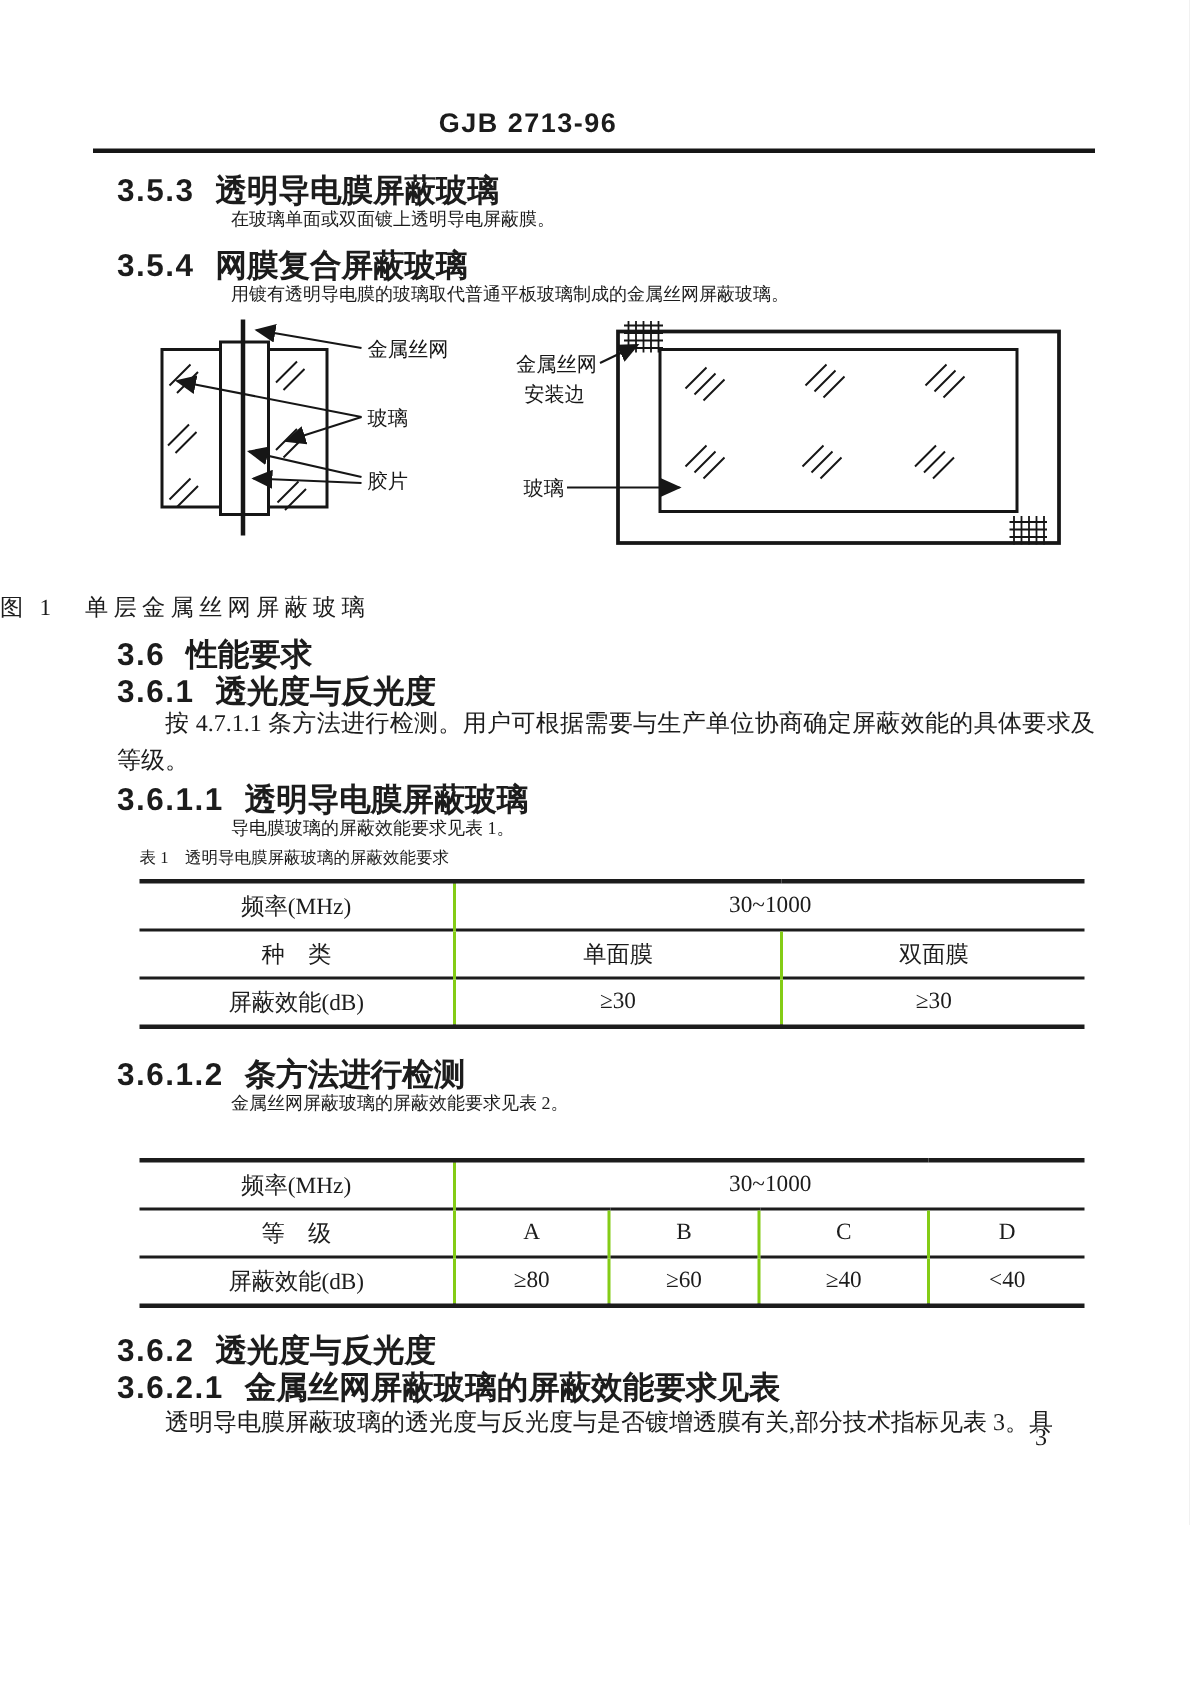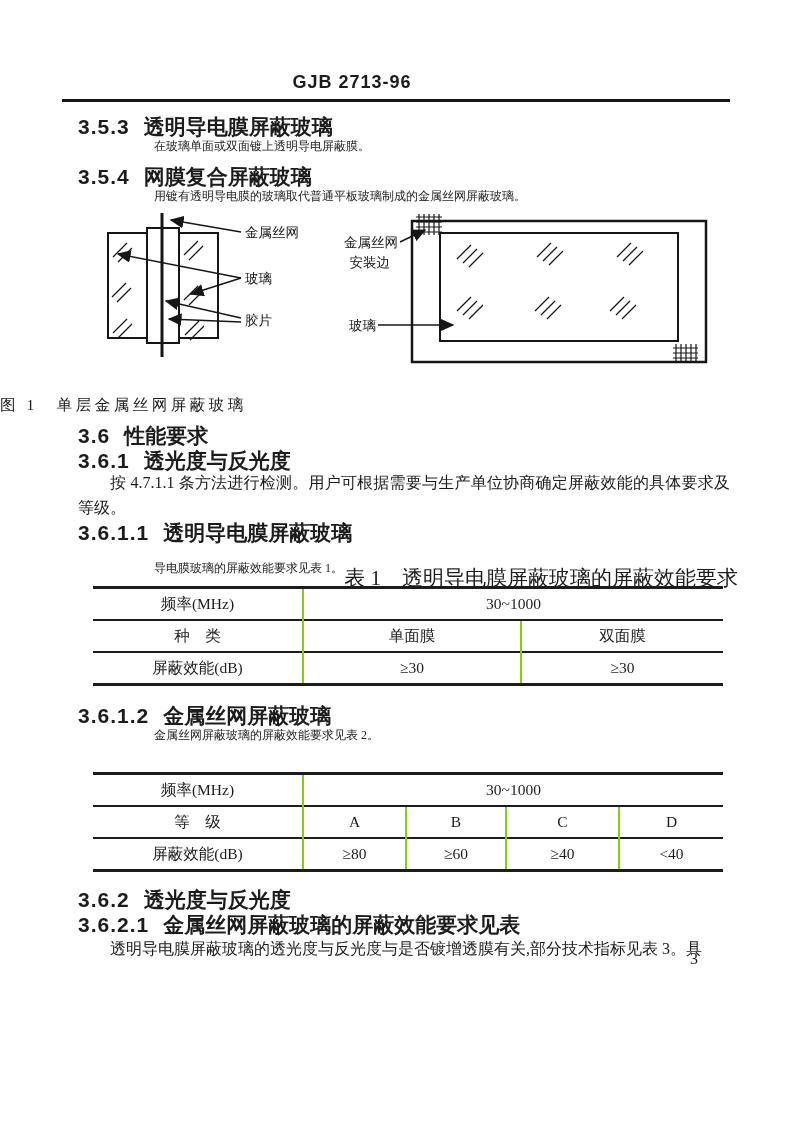--- a/index.html
+++ b/index.html
@@ -23,21 +23,21 @@
   }
   .heading .num { margin-right:14px; letter-spacing:1px; }
   .heading.strong .ttl { font-weight:700; }
   .body-line { left:110px; font-size:12px; white-space:nowrap;margin-left:44px; }
   .body-par  { left:78px;  width:652px; font-size:16px; line-height:25px;
                text-indent:2em; text-align:justify; }
   .fig-caption {
     top:395px; left:0; width:793px; text-align:left;
     font-size:15.5px; letter-spacing:3.5px;
   }
-  .tbl-title { left:108px; width:630px; text-align:right; font-size:21px; }
+  .tbl-title { left:93px; width:630px; text-align:left; font-size:11px; }
   .tblwrap { left:93px; width:630px; }
   table { width:100%; border-collapse:collapse; table-layout:fixed;
           border-top:3px solid #1c1c1c; border-bottom:3px solid #1c1c1c; }
   td { height:30px; text-align:center; vertical-align:middle;
        font-size:15.5px; padding:0; }
   td + td { border-left:2px solid #84cc16; }
   tr + tr td { border-top:2px solid #1c1c1c; }
   .page-num { top:950px; left:690px; font-size:16px; }
   svg text { font-size:13.5px; fill:#161616;
              font-family:"Liberation Serif","DejaVu Serif",serif; }
@@ -146,21 +146,21 @@
   </div>
 
   <div class="abs heading" style="top:447px">
     <span class="num">3.6.1</span><span class="ttl">透光度与反光度</span>
   </div>
   <div class="abs body-par" style="top:470px">按 4.7.1.1 条方法进行检测。用户可根据需要与生产单位协商确定屏蔽效能的具体要求及等级。</div>
 
   <div class="abs heading" style="top:519px">
     <span class="num">3.6.1.1</span><span class="ttl">透明导电膜屏蔽玻璃</span>
   </div>
-  <div class="abs body-line" style="top:560px">导电膜玻璃的屏蔽效能要求见表 1。</div>
+  <div class="abs body-line" style="top:544px">导电膜玻璃的屏蔽效能要求见表 1。</div>
 
   <div class="abs tbl-title" style="top:564px">表 1　透明导电膜屏蔽玻璃的屏蔽效能要求</div>
   <div class="abs tblwrap" style="top:586px">
     <table>
       <colgroup>
           <col style="width:210px">
           <col style="width:218px">
           <col style="width:202px">
         </colgroup>
       <tbody>
@@ -176,21 +176,21 @@
       <tr>
         <td>屏蔽效能(dB)</td>
         <td>≥30</td>
         <td>≥30</td>
       </tr>
     </tbody>
       </table>
   </div>
 
   <div class="abs heading" style="top:702px">
-    <span class="num">3.6.1.2</span><span class="ttl">金属丝网屏蔽玻璃</span>
+    <span class="num">3.6.1.2</span><span class="ttl">条方法进行检测</span>
   </div>
   <div class="abs body-line" style="top:727px">金属丝网屏蔽玻璃的屏蔽效能要求见表 2。</div>
 
   <div class="abs tblwrap" style="top:772px">
     <table>
       <colgroup>
           <col style="width:210px">
           <col style="width:103px">
           <col style="width:100px">
           <col style="width:113px">

